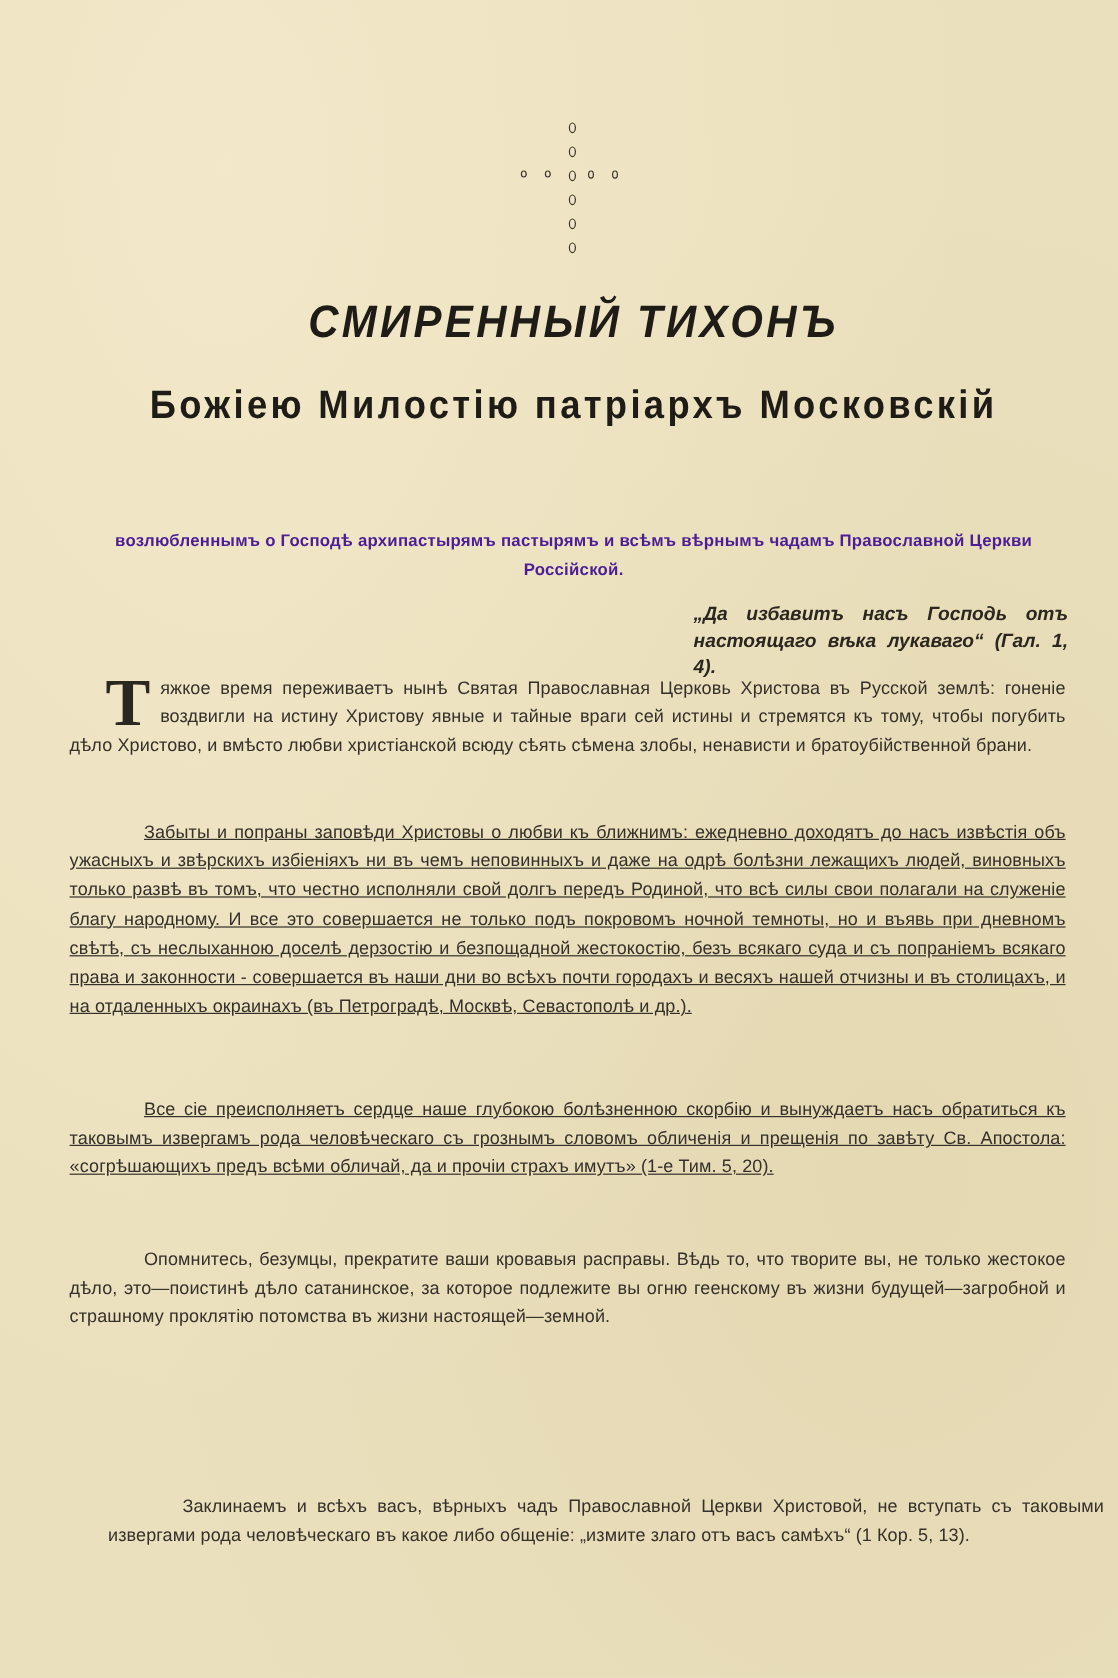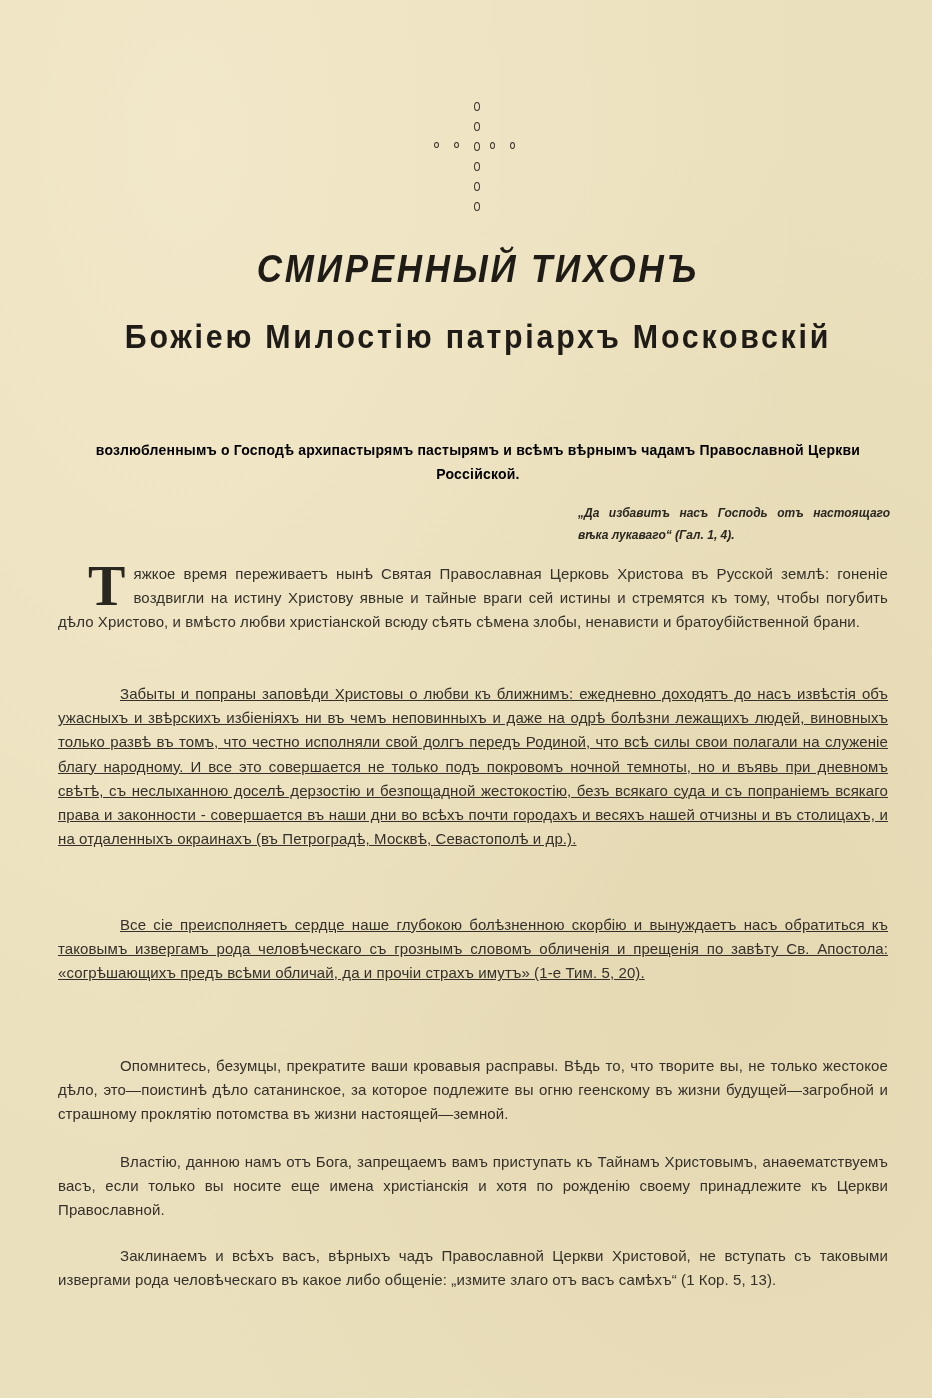--- a/index.html
+++ b/index.html
@@ -33,46 +33,46 @@
     .subtitle {
       position: absolute; left: 0; width: 932px; text-align: center;
       font-weight: bold; font-size: 33px; letter-spacing: 3px; color: #1f1b16;
     }
     .sub1 { top: 318px; transform: scaleX(0.92); }
     .sub2 { top: 370px; }
 
     .address {
       position: absolute; left: 50px; width: 832px; top: 438px;
       text-align: center; font-size: 14px; font-weight: bold; line-height: 24px;
-      letter-spacing: 0.2px; color: #000000;
+      letter-spacing: 0.2px; color: #4c1d95;
       text-align-last: center;
     }
     .epigraph {
       position: absolute; left: 566px; width: 312px; top: 502px;
-      font-size: 12px; font-style: italic; font-weight: bold; line-height: 22px;
+      font-size: 16px; font-style: italic; font-weight: bold; line-height: 22px;
       text-align: justify; color: #2b2720;
     }
 
     .body {
       position: absolute; left: 46px; width: 830px;
       font-size: 15px; line-height: 24.2px; color: #35302a;
       text-align: justify; letter-spacing: 0.1px;
     }
     .body p { margin: 0; text-indent: 62px; }
     .p1 { top: 562px; }
     .p1 p { text-indent: 0; }
     .dropcap {
       float: left; font-family: "Liberation Serif", serif; font-size: 56px;
       line-height: 44px; margin: 2px 8px 0 30px; color: #2a2620; font-weight: bold;
     }
     .p2 { top: 682px; text-decoration: underline; }
     .p3 { top: 913px; text-decoration: underline; }
-    .p4 { top: 1038px; margin-top: 16px; }
+    .p4 { top: 1038px; }
     .p5 { top: 1150px; }
-    .p6 { top: 1244px; }
+    .p6 { top: 1244px; margin-left: 32px; }
   </style>
 </head>
 <body>
 
 <div class="page">
 
   <div class="cross">
     <span style="left:42px;top:2px;"></span>
     <span style="left:42px;top:22px;"></span>
     <span style="left:2px;top:42px;width:5px;height:6px;"></span>
@@ -104,21 +104,18 @@
   </div>
 
   <div class="body p3">
     <p>Все сіе преисполняетъ сердце наше глубокою болѣзненною скорбію и вынуждаетъ насъ обратиться къ таковымъ извергамъ рода человѣческаго съ грознымъ словомъ обличенія и прещенія по завѣту Св. Апостола: «согрѣшающихъ предъ всѣми обличай, да и прочіи страхъ имутъ» (1-е Тим. 5, 20).</p>
   </div>
 
   <div class="body p4">
     <p>Опомнитесь, безумцы, прекратите ваши кровавыя расправы. Вѣдь то, что творите вы, не только жестокое дѣло, это—поистинѣ дѣло сатанинское, за которое подлежите вы огню геенскому въ жизни будущей—загробной и страшному проклятію потомства въ жизни настоящей—земной.</p>
   </div>
 
-  <div class="body p5">
-    <p>Властію, данною намъ отъ Бога, запрещаемъ вамъ приступать къ Тайнамъ Христовымъ, анаѳематствуемъ васъ, если только вы носите еще имена христіанскія и хотя по рожденію своему принадлежите къ Церкви Православной.</p>
-  </div>
 
   <div class="body p6">
     <p>Заклинаемъ и всѣхъ васъ, вѣрныхъ чадъ Православной Церкви Христовой, не вступать съ таковыми извергами рода человѣческаго въ какое либо общеніе: „измите злаго отъ васъ самѣхъ“ (1 Кор. 5, 13).</p>
   </div>
 
 </div>
 
 </body></html>

